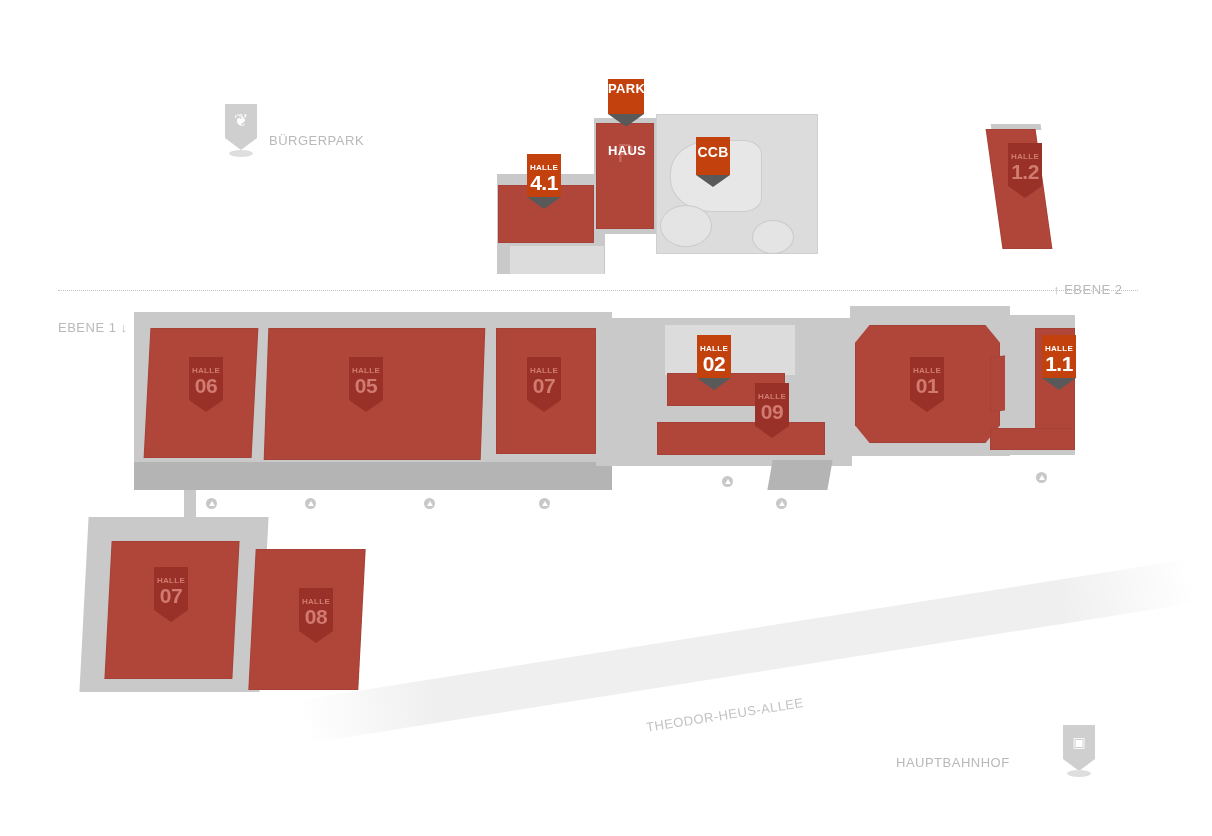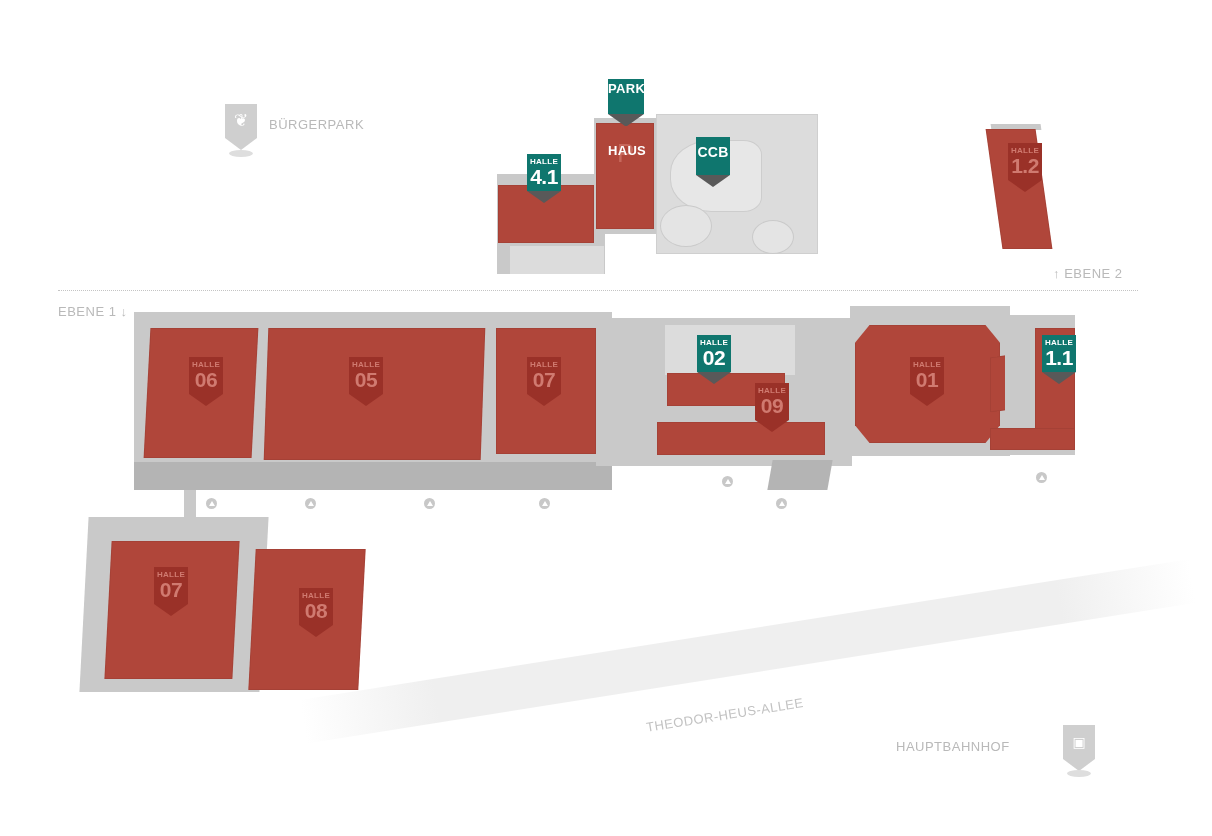--- a/index.html
+++ b/index.html
@@ -4,30 +4,30 @@
 <style>
   html, body { margin: 0; padding: 0; background: #ffffff; }
   body { width: 1212px; height: 836px; position: relative; overflow: hidden;
          font-family: "Liberation Sans", "DejaVu Sans", sans-serif; }
   .abs { position: absolute; }
   .wall { background: #c9c9c9; }
   .wall-dark { background: #b4b4b4; }
   .floor { background: #dcdcdc; }
   .hall { background: #b0463a; box-shadow: inset 0 0 0 1px rgba(0,0,0,0.06); }
   .pin { position: absolute; width: 34px; text-align: center; color: #ffffff; }
-  .pin .shield { position: relative; padding-top: 3px; height: 34px; }
+  .pin .shield { position: relative; padding-top: 9px; height: 34px; }
   .pin .shield::after { content: ""; position: absolute; left: 0; right: 0; bottom: -12px;
        border-left: 17px solid transparent; border-right: 17px solid transparent; }
   .pin .k { font-size: 8px; font-weight: bold; letter-spacing: 0.3px; line-height: 9px; display: block; }
   .pin .n { font-size: 21px; font-weight: bold; line-height: 22px; display: block; letter-spacing: -0.5px; }
   .pin.red .shield { background: #9a3128; color: #d07a70; }
   .pin.red .shield::after { border-top: 12px solid #9a3128; }
-  .pin.dark .shield { background: #0f766e; color: #ffffff; }
+  .pin.dark .shield { background: #c2410c; color: #ffffff; }
   .pin.dark .shield::after { border-top: 12px solid #595959; }
-  .label-gray { color: #b9b9b9; font-size: 13px; letter-spacing: 0.5px; }
+  .label-gray { color: #b9b9b9; font-size: 13px; letter-spacing: 0.5px; margin-top: 16px; }
   .poi-shield { position: absolute; width: 32px; height: 34px; background: #cfcfcf; }
   .poi-shield::after { content: ""; position: absolute; left: 0; right: 0; bottom: -12px;
        border-left: 16px solid transparent; border-right: 16px solid transparent; border-top: 12px solid #cfcfcf; }
   .poi-shield .ic { position: absolute; left: 0; right: 0; top: 8px; text-align: center; color: #ffffff; font-size: 17px; line-height: 18px; }
   .poi-shadow { position: absolute; width: 24px; height: 7px; border-radius: 50%; background: #dedede; }
   .entrance { position: absolute; width: 11px; height: 11px; border-radius: 50%; background: #c8c8c8; }
   .entrance::after { content: ""; position: absolute; left: 2.5px; top: 2.5px;
        border-left: 3px solid transparent; border-right: 3px solid transparent; border-bottom: 5px solid #ffffff; }
   .divider { position: absolute; left: 58px; top: 290px; width: 1080px; border-top: 1px dotted #c4c4c4; }
   .street { position: absolute; left: 300px; top: 700px; width: 900px; height: 44px;

